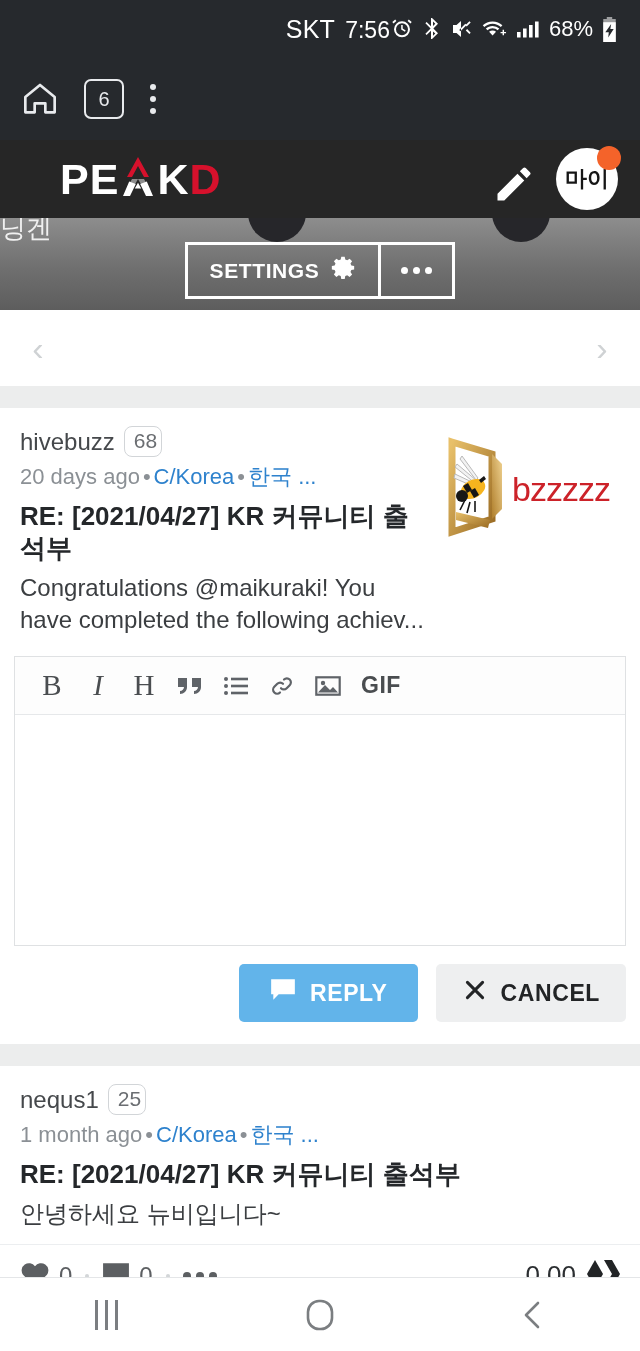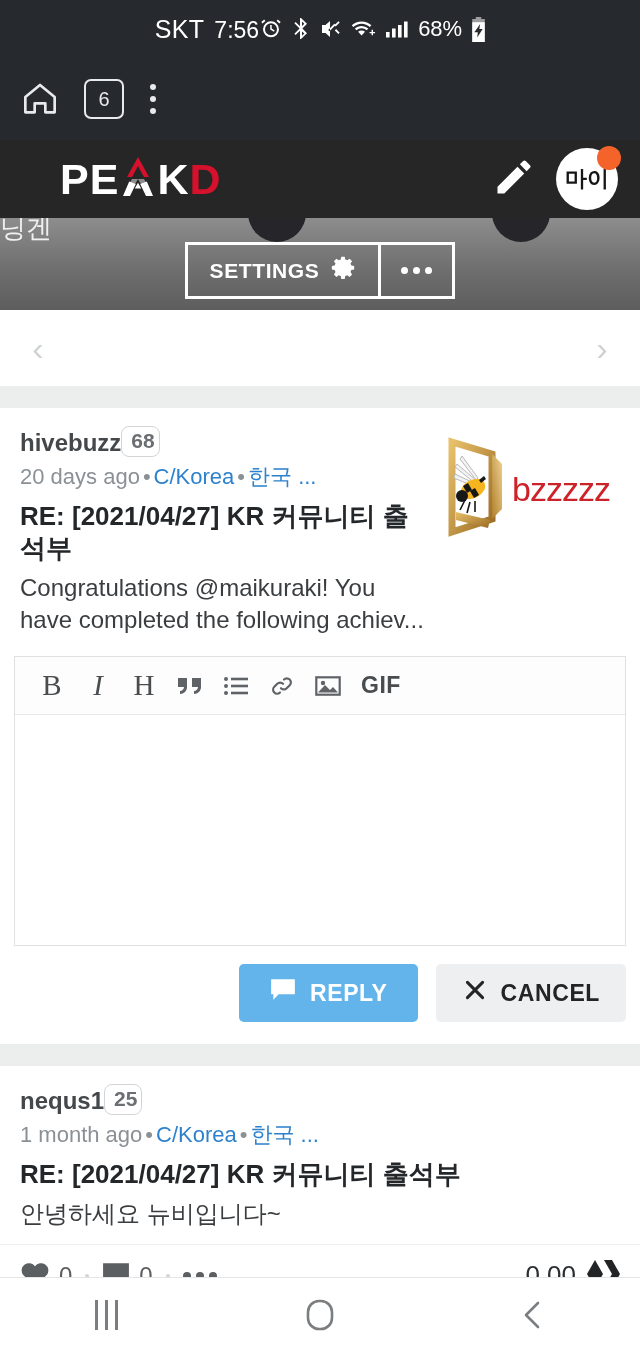--- a/index.html
+++ b/index.html
@@ -6,21 +6,21 @@
   html, body {
     width:640px; height:1351px;
     font-family:"Liberation Sans", sans-serif;
     background:#eceded; overflow:hidden;
   }
   .screen { width:640px; height:1351px; position:relative; display:flex; flex-direction:column; }
 
   
   .statusbar {
     height:58px; background:#26292d; color:#fff;
-    display:flex; align-items:center; justify-content:center;
+    display:flex; align-items:center; justify-content:flex-end;
     padding:0 22px 0 24px; flex:0 0 58px;
   }
   .sb-left { display:flex; align-items:baseline; gap:10px; }
   .sb-carrier { font-size:25px; letter-spacing:.3px; }
   .sb-time { font-size:23px; }
   .sb-right { display:flex; align-items:center; gap:8px; }
   .sb-right svg { display:block; }
   .sb-batt { font-size:22px; margin-left:2px; }
 
   
@@ -51,21 +51,21 @@
     height:78px; background:#262626; display:flex; align-items:center;
     justify-content:space-between; padding:0 22px 0 60px; flex:0 0 78px;
   }
   .logo { display:flex; align-items:center; height:46px; }
   .logo-txt { font-size:43px; font-weight:700; letter-spacing:1px; line-height:1;
     font-family:"Liberation Sans", sans-serif; }
   .logo-pe { color:#ffffff; }
   .logo-k { color:#ffffff; }
   .logo-d { color:#d6112c; }
   .logo-a { display:inline-block; vertical-align:baseline; margin:0 -1px; }
-  .hdr-right { display:flex; align-items:center; gap:20px; }
+  .hdr-right { display:flex; align-items:flex-end; gap:20px; }
   .avatar-wrap { position:relative; width:62px; height:62px; }
   .avatar {
     width:62px; height:62px; border-radius:50%; background:#fff;
     display:flex; align-items:center; justify-content:center;
     color:#161616; font-size:22px; font-weight:600;
   }
   .avatar-dot {
     position:absolute; top:-2px; right:-3px; width:24px; height:24px;
     border-radius:50%; background:#f4632a;
   }
@@ -105,21 +105,21 @@
   .tab { font-size:25px; color:#9aa0a6; }
   .tab.active { color:#1569b5; font-weight:600; }
 
   
   .feed { flex:1 1 auto; background:#eceded; overflow:hidden; }
   .gap { height:22px; background:#eceded; }
   .card { background:#fff; }
 
   .post-row { display:flex; padding:18px 20px 14px 20px; gap:10px; }
   .post-main { flex:1 1 auto; min-width:0; }
-  .meta-line1 { display:flex; align-items:flex-end; margin-bottom:5px;font-weight:bold; }
+  .meta-line1 { display:flex; align-items:center; gap:9px; margin-bottom:5px; }
   .author { font-size:24px; color:#45484b; }
   .rep { border:1.5px solid #d2d5d8; border-radius:8px; color:#6b6e72;
     font-size:21px; padding:1px 4px 2px 9px; line-height:1.25; }
   .meta-line2 { font-size:22px; color:#8b9095; margin-bottom:9px; }
   .meta-line2 .lnk { color:#2e82cd; }
   .meta-line2 .sep { color:#8b9095; padding:0 3px; }
   .post-title { font-size:26px; color:#24272a; font-weight:700; margin-bottom:7px; line-height:1.22; }
   .post-body { font-size:24px; color:#3b3e41; line-height:1.34; }
   .thumb { flex:0 0 184px; display:flex; align-items:flex-start; justify-content:center; padding-top:8px; }
 

